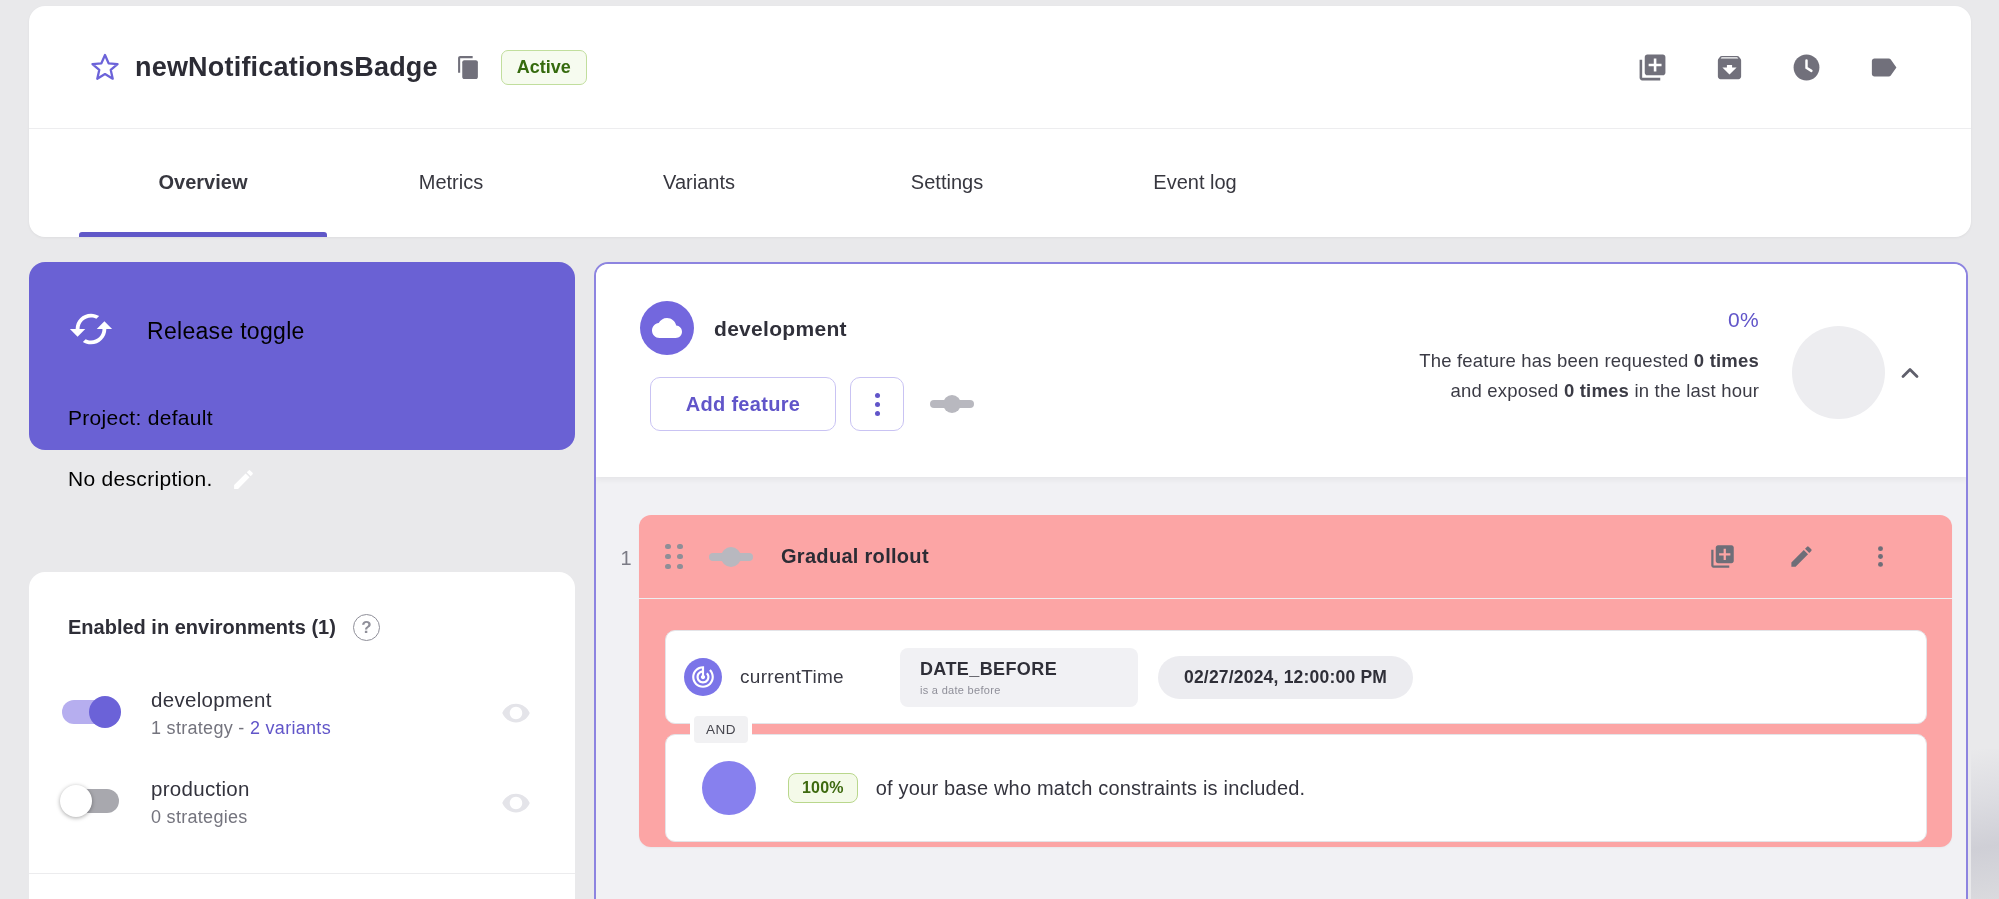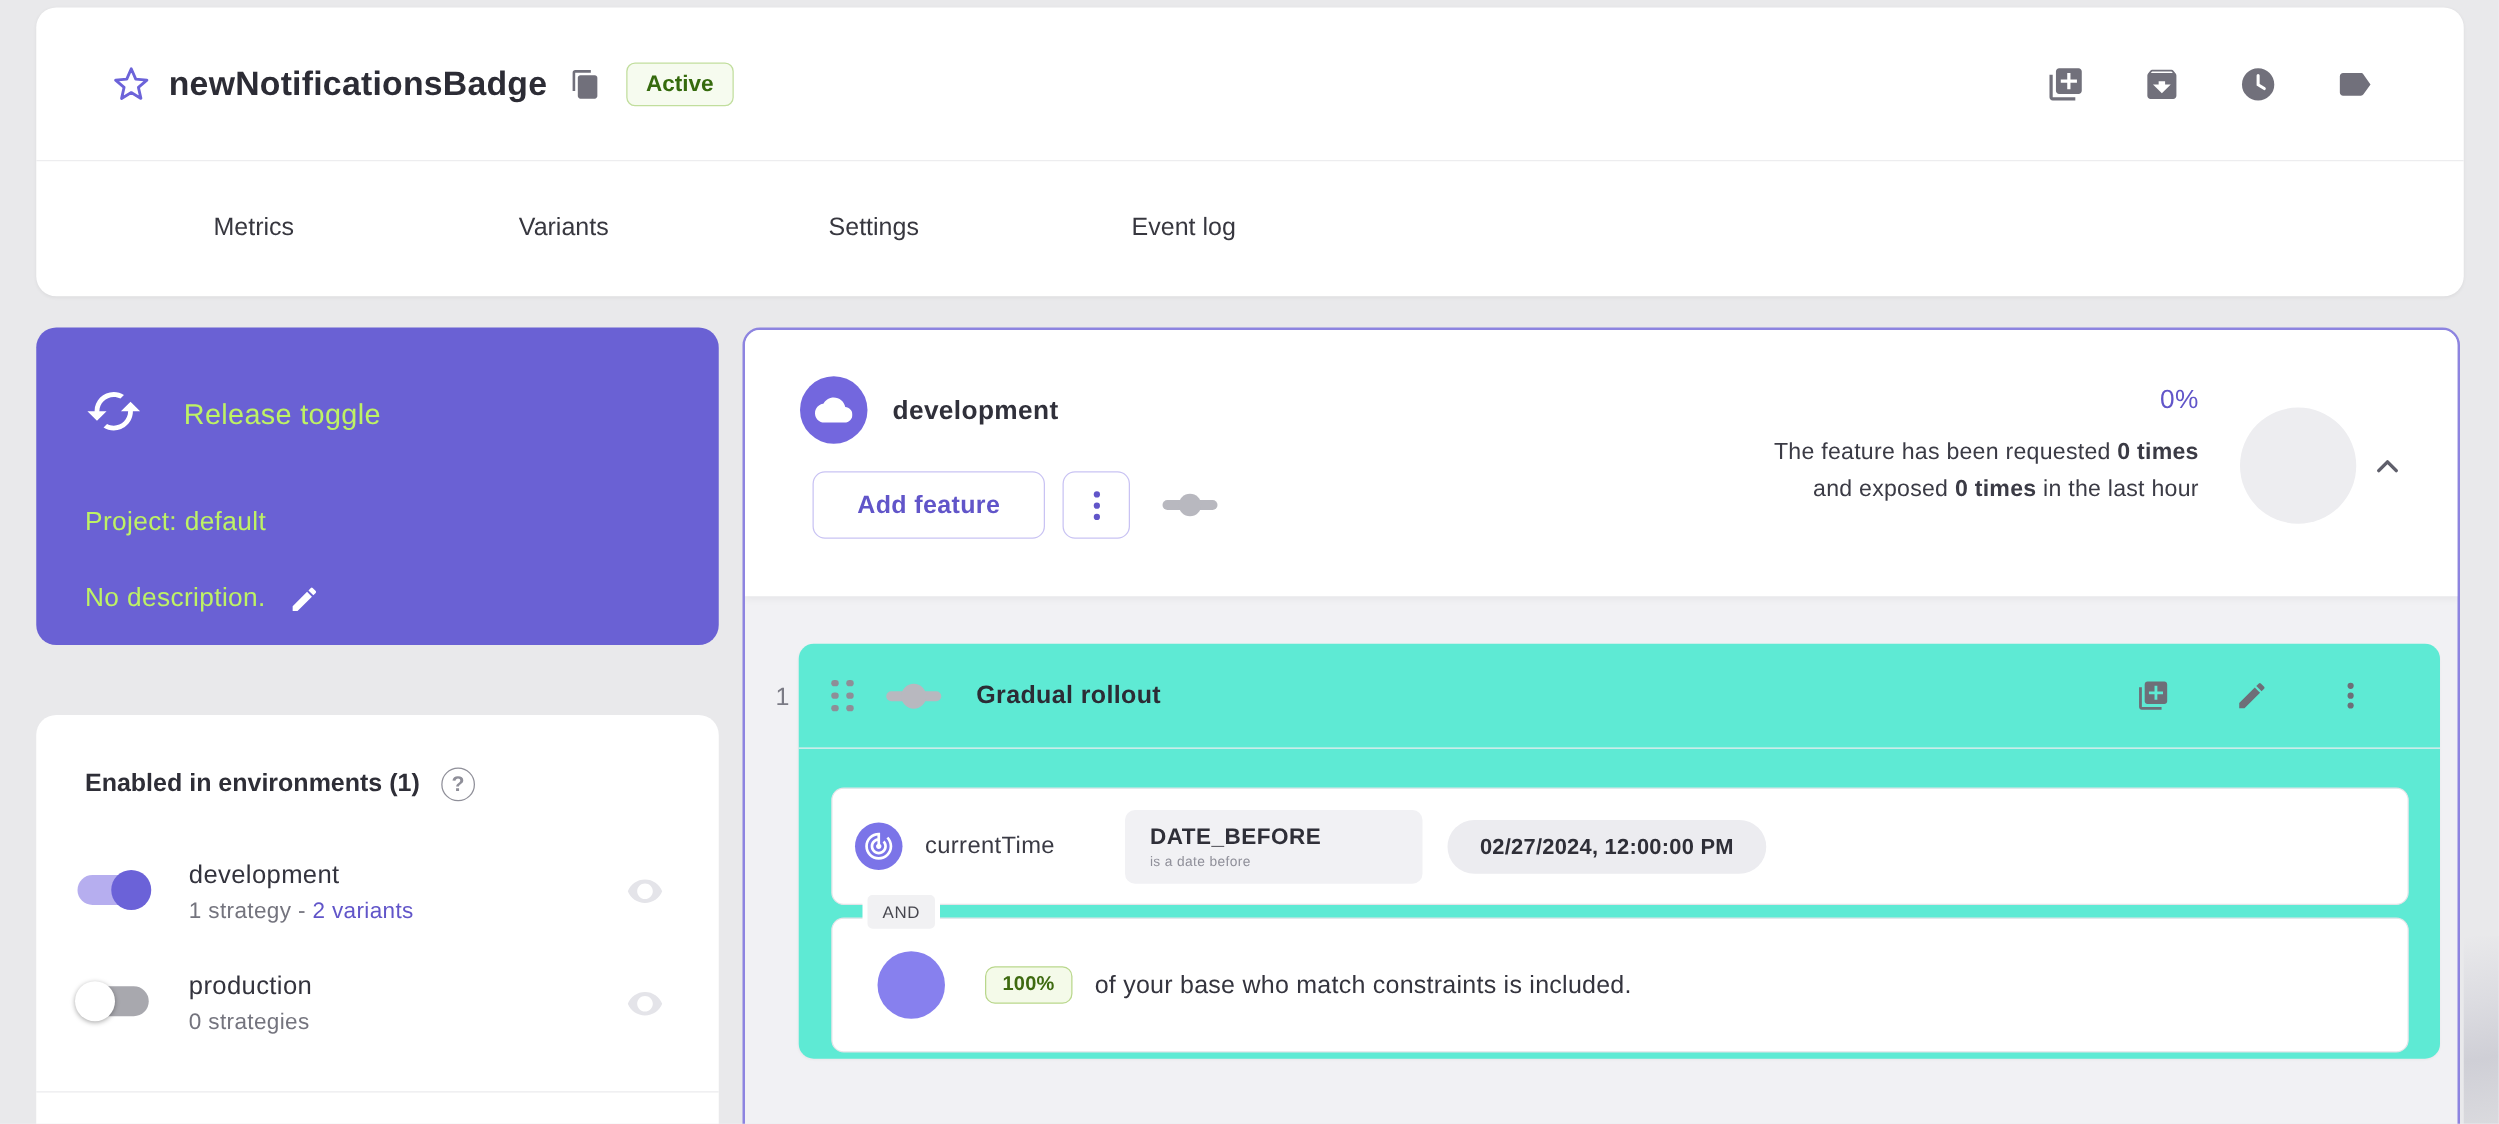--- a/index.html
+++ b/index.html
@@ -16,21 +16,21 @@
   .status-badge { margin-left:18px; background:#f6fbef; border:1.5px solid #c1de9d; color:#356a0d; font-weight:bold; font-size:18px; padding:6px 15px; border-radius:7px; }
   .header-actions { position:absolute; right:72px; top:38px; height:46px; display:flex; align-items:center; gap:45px; }
   .icon-btn { width:32px; height:32px; display:flex; align-items:center; justify-content:center; cursor:pointer; background:none; border:none; }
   .divider-h { position:absolute; left:0; right:0; top:122px; border-top:1px solid #ededef; }
   .tabs-row { position:absolute; left:50px; top:122px; height:109px; display:flex; }
   .tab { width:248px; display:flex; align-items:center; justify-content:center; font-size:20px; color:#37373f; position:relative; cursor:pointer; }
   .tab.active { font-weight:bold; }
   .tab.active::after { content:""; position:absolute; left:0; right:0; bottom:0; height:5px; background:#6058c8; border-radius:3px 3px 0 0; }
 
   
-  .purple-card { left:29px; top:262px; width:546px; height:254px; background:#6a61d4; border-radius:16px; color:#bef264; }
+  .purple-card { left:29px; top:262px; width:546px; height:188px; background:#6a61d4; border-radius:16px; color:#000000; }
   .ptitle { position:absolute; left:39px; top:44px; display:flex; align-items:center; gap:33px; }
   .ptitle .txt { font-size:23px; letter-spacing:.3px; }
   .pproject { position:absolute; left:39px; top:144px; font-size:21px; letter-spacing:.3px; }
   .pdesc { position:absolute; left:39px; top:204px; font-size:21px; display:flex; align-items:center; gap:18px; letter-spacing:.3px; }
   .pencil-white { width:26px; height:26px; display:flex; align-items:center; justify-content:center; cursor:pointer; }
 
   
   .env-panel { left:29px; top:572px; width:546px; height:390px; background:#fff; border-radius:16px; }
   .env-title { position:absolute; left:39px; top:42px; font-size:20px; font-weight:bold; color:#2e2e37; display:flex; align-items:center; gap:17px; }
   .help-icon { width:27px; height:27px; border:1.7px solid #8f8f99; border-radius:50%; color:#8f8f99; font-size:17px; font-weight:bold; display:flex; align-items:center; justify-content:center; cursor:pointer; }
@@ -64,21 +64,21 @@
   .seg-icon .bar { position:absolute; left:0; top:5px; width:44px; height:8px; border-radius:4px; background:#b8b8bf; }
   .seg-icon .blob { position:absolute; left:13px; top:0; width:18px; height:18px; border-radius:50%; background:#b8b8bf; }
   .metrics { position:absolute; left:660px; top:44px; width:503px; text-align:right; }
   .metrics .pct { font-size:21px; color:#6155c9; margin-bottom:14px; letter-spacing:.3px; }
   .metrics .line { font-size:18.5px; color:#3b3b45; line-height:30px; letter-spacing:.2px; }
   .metrics b { font-weight:bold; }
   .metrics-circle { position:absolute; left:1196px; top:62px; width:93px; height:93px; border-radius:50%; background:#ededf0; }
   .collapse-btn { position:absolute; left:1292px; top:92px; width:44px; height:34px; display:flex; align-items:center; justify-content:center; cursor:pointer; background:none; border:none; }
 
   .strategy-index { position:absolute; left:18px; top:283px; width:24px; text-align:center; font-size:20px; color:#7b7b85; }
-  .strategy-card { position:absolute; left:43px; top:251px; width:1313px; height:332px; background:#5eead4; border-radius:12px; box-shadow:0 1px 2px rgba(0,0,0,.04); }
+  .strategy-card { position:absolute; left:43px; top:251px; width:1313px; height:332px; background:#fca5a5; border-radius:12px; box-shadow:0 1px 2px rgba(0,0,0,.04); }
   .strat-header { position:absolute; left:0; top:0; right:0; height:84px; border-bottom:1px solid #ededf0; display:flex; align-items:center; padding:0 56px 0 26px; }
   .drag-handle { display:grid; grid-template-columns:repeat(2,6px); grid-auto-rows:6px; gap:4px 6px; cursor:grab; }
   .drag-handle i { width:5.5px; height:5.5px; border-radius:50%; background:#8e8e97; }
   .rollout-icon { position:relative; width:44px; height:20px; margin-left:26px; }
   .rollout-icon .bar { position:absolute; left:0; top:6px; width:44px; height:8px; border-radius:4px; background:#b8b8bf; }
   .rollout-icon .blob { position:absolute; left:12px; top:0; width:20px; height:20px; border-radius:50%; background:#b8b8bf; }
   .strat-title { margin-left:28px; font-size:20px; font-weight:bold; color:#2c2c35; letter-spacing:.3px; }
   .strat-actions { margin-left:auto; display:flex; align-items:center; gap:47px; }
 
   .constraint-box { position:absolute; left:26px; top:115px; width:1262px; height:94px; border:1px solid #e4e4e8; border-radius:10px; background:#fff; display:flex; align-items:center; padding-left:18px; }
@@ -133,20 +133,21 @@
         </svg>
     </button>
     <button class="icon-btn">
       <svg width="31" height="31" viewBox="0 0 24 24" fill="#71707b">
           <path d="M17.63 5.84C17.27 5.33 16.67 5 16 5L5 5.01C3.9 5.01 3 5.9 3 7v10c0 1.1.9 1.99 2 1.99L16 19c.67 0 1.27-.33 1.63-.84L22 12l-4.37-6.16z"></path>
         </svg>
     </button>
   </div>
   <div class="divider-h"></div>
   <div class="tabs-row">
+    <div class="tab active">Overview</div>
     <div class="tab">Metrics</div>
     <div class="tab">Variants</div>
     <div class="tab">Settings</div>
     <div class="tab">Event log</div>
   </div>
 </div>
 
 <div class="abs purple-card">
   <div class="ptitle">
     <span>

